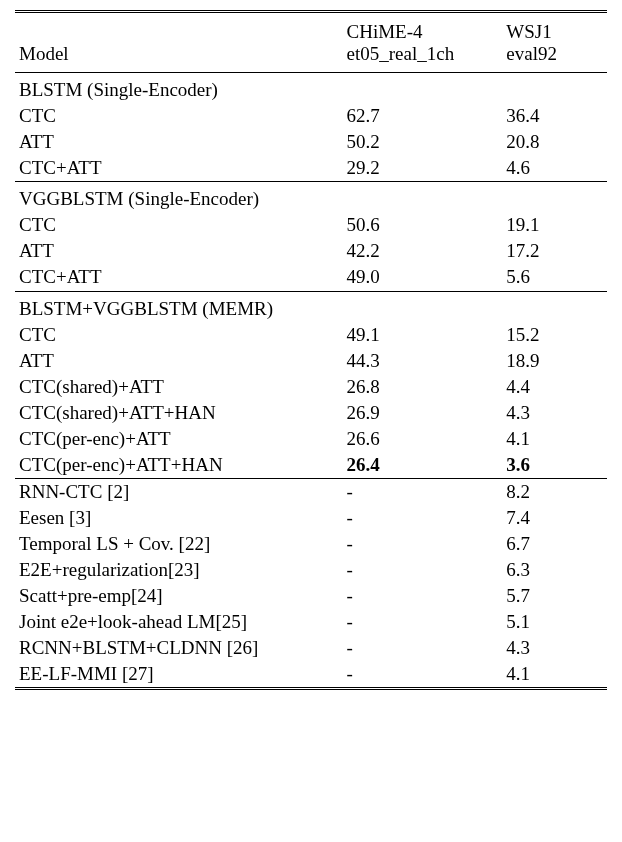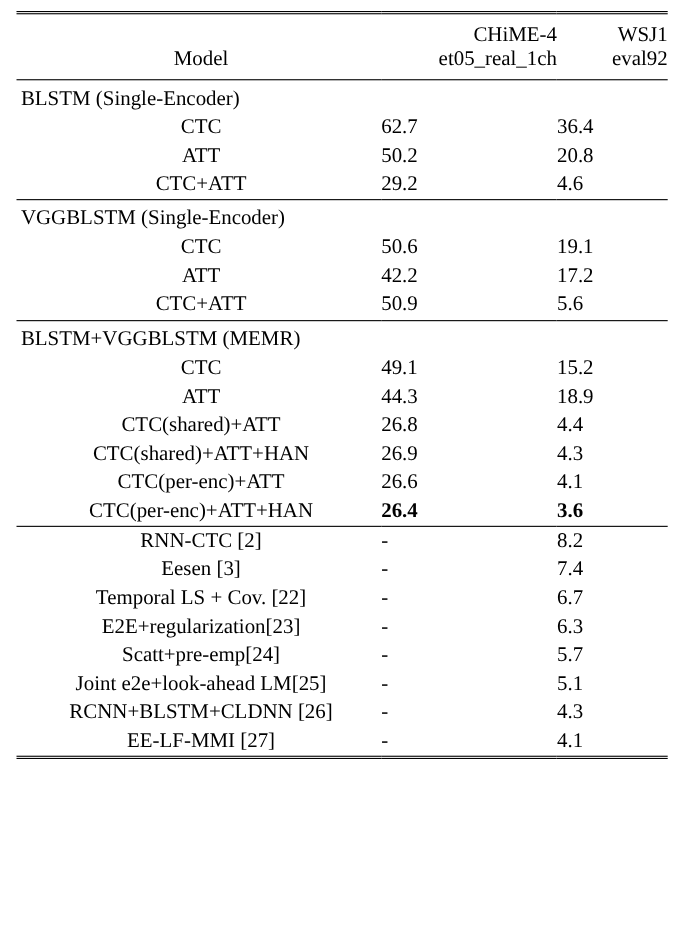--- a/index.html
+++ b/index.html
@@ -30,33 +30,33 @@
     td, th {
       padding: 3px 0;
       font-weight: normal;
       vertical-align: bottom;
     }
     .header-row td {
       padding-top: 8px;
       padding-bottom: 6px;
     }
     .col-model {
-      text-align: center;
+      text-align: left;
       width: 56%;
       padding-left: 4px;
     }
     .col-chime {
       text-align: left;
       width: 27%;
     }
     .col-wsj {
       width: 17%;
     }
     .col-label-top {
-      text-align: right;
+      text-align: left;
     }
     .section-header td {
       text-align: left;
       padding-top: 6px;
       padding-bottom: 2px;
     }
     .data-row td {
       padding-top: 2px;
       padding-bottom: 2px;
     }
@@ -117,21 +117,21 @@
         <td class="col-chime">50.6</td>
         <td class="col-wsj">19.1</td>
       </tr>
       <tr class="data-row">
         <td class="col-model">ATT</td>
         <td class="col-chime">42.2</td>
         <td class="col-wsj">17.2</td>
       </tr>
       <tr class="data-row">
         <td class="col-model">CTC+ATT</td>
-        <td class="col-chime">50.9</td>
+        <td class="col-chime">49.0</td>
         <td class="col-wsj">5.6</td>
       </tr>
       <tr class="rule-single">
         <td colspan="3" style="padding: 0px; height: 1px;"></td>
       </tr>
       <tr class="section-header">
         <td colspan="3" class="col-model">BLSTM+VGGBLSTM (MEMR)</td>
       </tr>
       <tr class="data-row">
         <td class="col-model">CTC</td>

